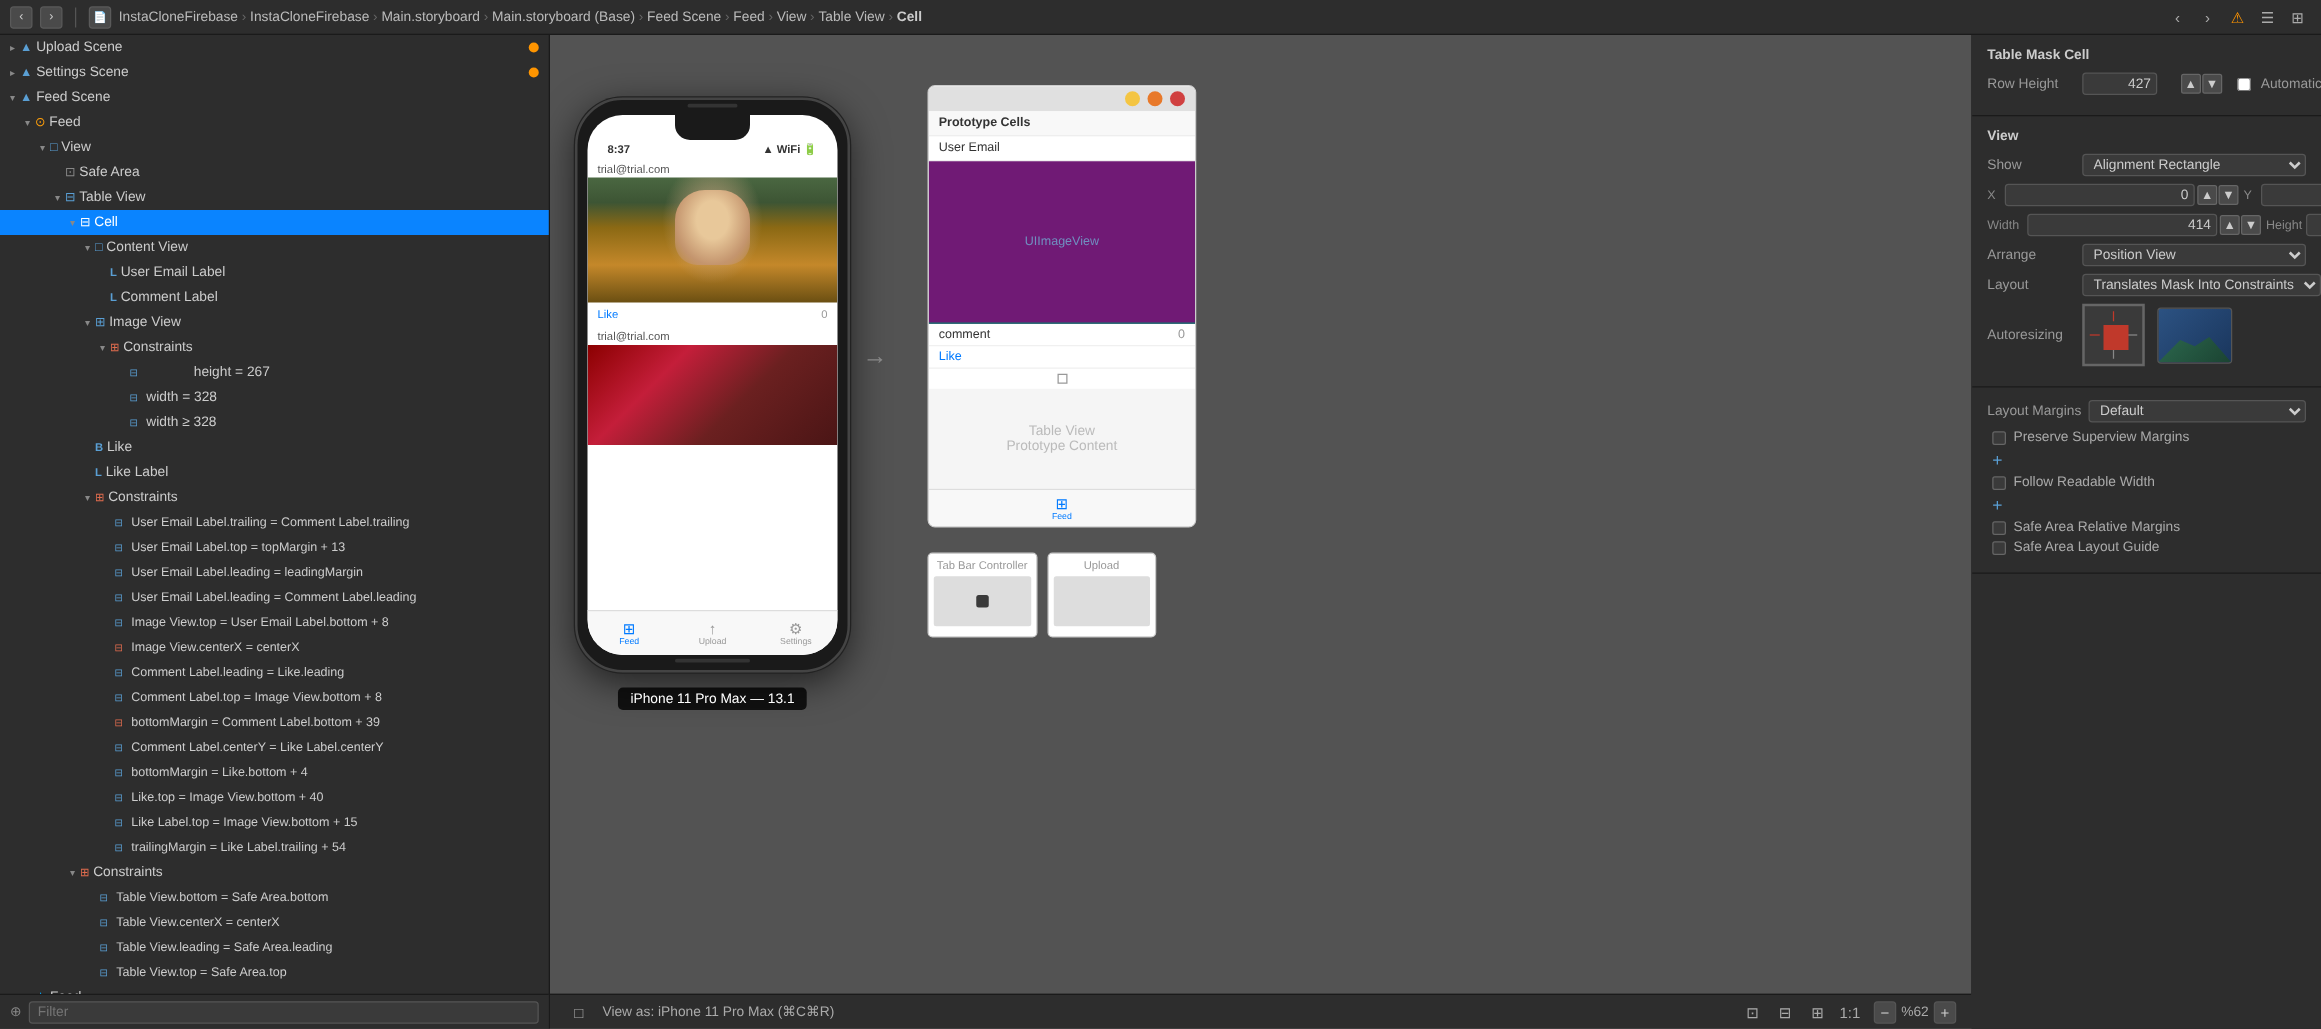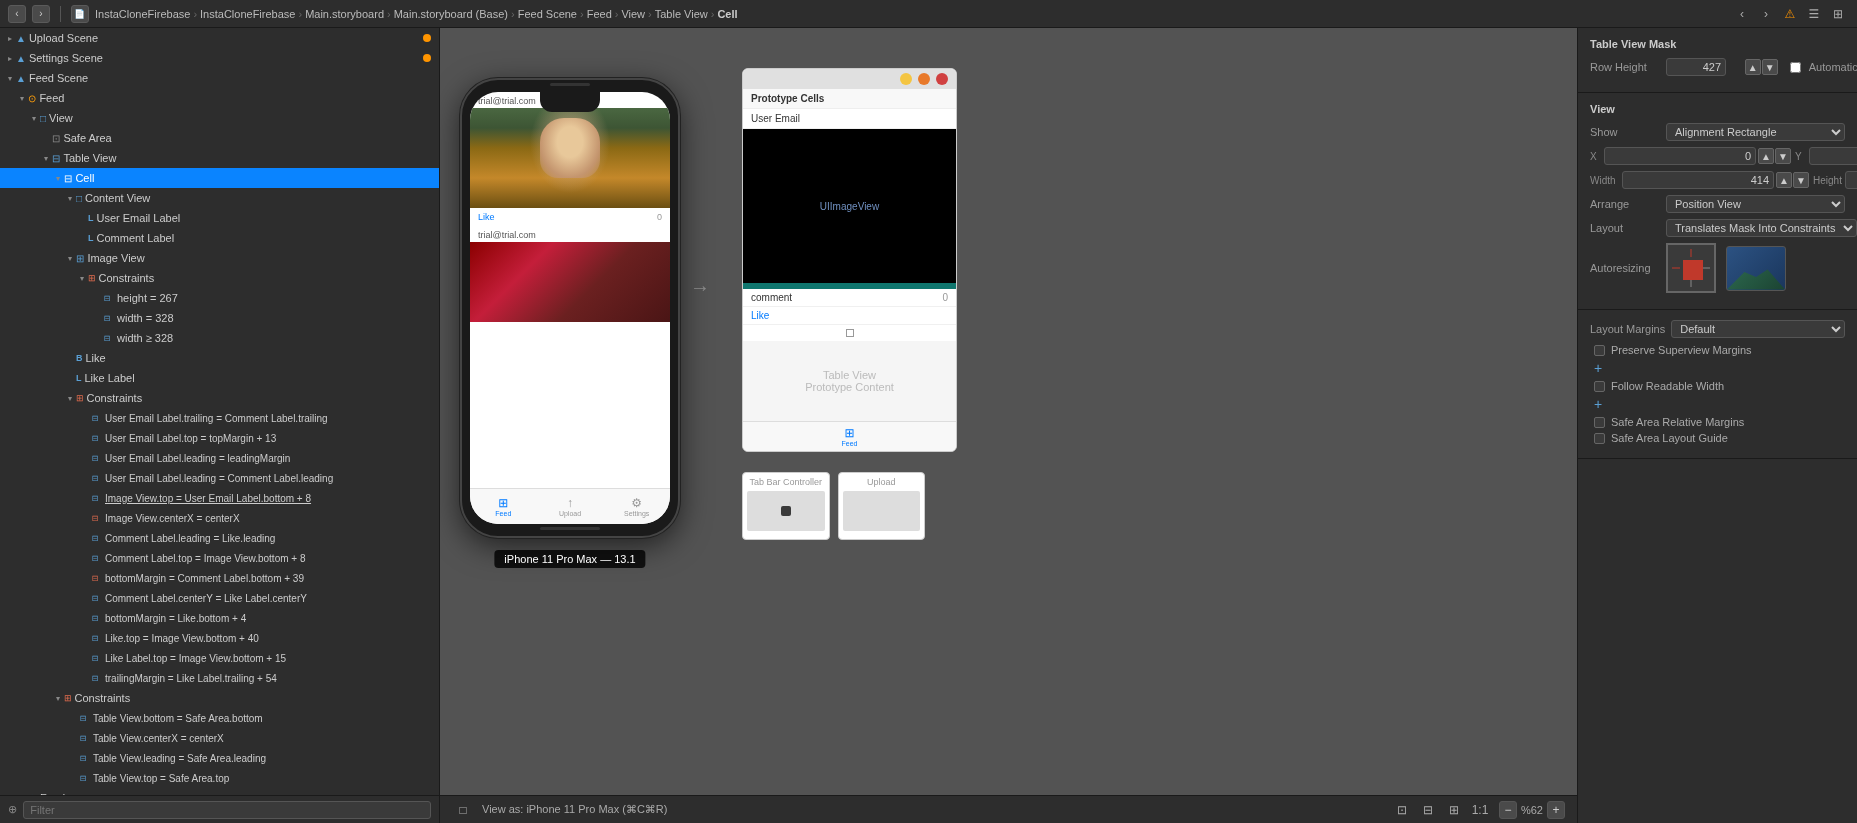--- a/index.html
+++ b/index.html
@@ -324,28 +324,28 @@
     }
     .detail-proto-header {
       background: #f8f8f8;
       padding: 4px 8px;
       font-size: 10px;
       font-weight: 600;
       color: #333;
       border-bottom: 1px solid #eee;
     }
     .detail-image-placeholder {
-      background: #000000;
-      height: 160px;
+      background: #701a75;
+      height: 130px;
       display: flex;
       align-items: center;
       justify-content: center;
       font-size: 10px;
       color: #7090c0;
-      border-bottom: 6px solid #0f766e;
+      border-bottom: 1px solid #0f766e;
     }
     .detail-comment-row {
       display: flex;
       align-items: center;
       padding: 3px 8px;
       font-size: 10px;
       color: #333;
       border-bottom: 1px solid #f0f0f0;
     }
     .detail-table-placeholder {
@@ -576,21 +576,21 @@
 
       <div class="outline-item" style="padding-left:76px;">
         <div class="disclosure open"></div>
         <span class="icon" style="margin-right:3px; color:#e06c4e; font-size:9px;">⊞</span>
         <span style="font-size:11px;">Constraints</span>
       </div>
 
       <div class="outline-item" style="padding-left:88px;">
         <div class="disclosure empty"></div>
         <span class="constraint-icon" style="color:#5a9fd4; font-size:8px; margin-right:3px;">⊟</span>
-        <span style="font-size:11px;">height = 267</span>
+        <span style="font-size:11px;margin-left:38px;">height = 267</span>
       </div>
 
       <div class="outline-item" style="padding-left:88px;">
         <div class="disclosure empty"></div>
         <span class="constraint-icon" style="color:#5a9fd4; font-size:8px; margin-right:3px;">⊟</span>
         <span style="font-size:11px;">width = 328</span>
       </div>
 
       <div class="outline-item" style="padding-left:88px;">
         <div class="disclosure empty"></div>
@@ -632,21 +632,21 @@
         <span style="font-size:10px;">User Email Label.leading = leadingMargin</span>
       </div>
       <div class="outline-item" style="padding-left:76px;">
         <div class="disclosure empty"></div>
         <span class="constraint-icon" style="color:#5a9fd4; font-size:8px; margin-right:3px;">⊟</span>
         <span style="font-size:10px;">User Email Label.leading = Comment Label.leading</span>
       </div>
       <div class="outline-item" style="padding-left:76px;">
         <div class="disclosure empty"></div>
         <span class="constraint-icon" style="color:#5a9fd4; font-size:8px; margin-right:3px;">⊟</span>
-        <span style="font-size:10px;text-decoration:underline;">Image View.top = User Email Label.bottom + 8</span>
+        <span style="font-size:10px;">Image View.top = User Email Label.bottom + 8</span>
       </div>
       <div class="outline-item" style="padding-left:76px;">
         <div class="disclosure empty"></div>
         <span class="constraint-icon" style="color:#e06c4e; font-size:8px; margin-right:3px;">⊟</span>
         <span style="font-size:10px;">Image View.centerX = centerX</span>
       </div>
       <div class="outline-item" style="padding-left:76px;">
         <div class="disclosure empty"></div>
         <span class="constraint-icon" style="color:#5a9fd4; font-size:8px; margin-right:3px;">⊟</span>
         <span style="font-size:10px;">Comment Label.leading = Like.leading</span>
@@ -729,20 +729,24 @@
 
   <div class="center-canvas">
     <div class="canvas-wrapper">
 
       <div style="position:relative; flex-shrink:0;">
         <div class="iphone-mockup">
           <div class="iphone-top-bar"></div>
           <div class="iphone-screen">
             <div class="iphone-notch"></div>
 
+            <div class="status-bar">
+              <span>8:37</span>
+              <span>▲ WiFi 🔋</span>
+            </div>
 
             <div class="feed-content">
 
               <div class="feed-email">trial@trial.com</div>
               <div class="mona-painting"></div>
               <div class="feed-actions">
                 <span class="feed-like-btn">Like</span>
                 <span class="feed-count">0</span>
               </div>
 
@@ -850,21 +854,21 @@
         <div class="zoom-btn">−</div>
         <span class="zoom-pct">%62</span>
         <div class="zoom-btn">+</div>
       </div>
     </div>
   </div>
 
   <div class="right-detail">
 
     <div class="inspector-section">
-      <div class="inspector-title">Table View Mask</div>
+      <div class="inspector-title">Table Mask Cell</div>
       <div class="inspector-row">
         <span class="inspector-label">Row Height</span>
         <input class="inspector-field" type="text" value="427" style="">
         <span style="font-size:10px; color:#888; margin:0 2px;">&nbsp;</span>
         <div style="display:flex; gap:1px;">
           <div class="stepper-btn">▲</div>
           <div class="stepper-btn">▼</div>
         </div>
         <input type="checkbox" style="margin-left: 6px; width: 11px; height: 11px;">
         <span class="inspector-label" style="margin-left:2px;">Automatic</span>

